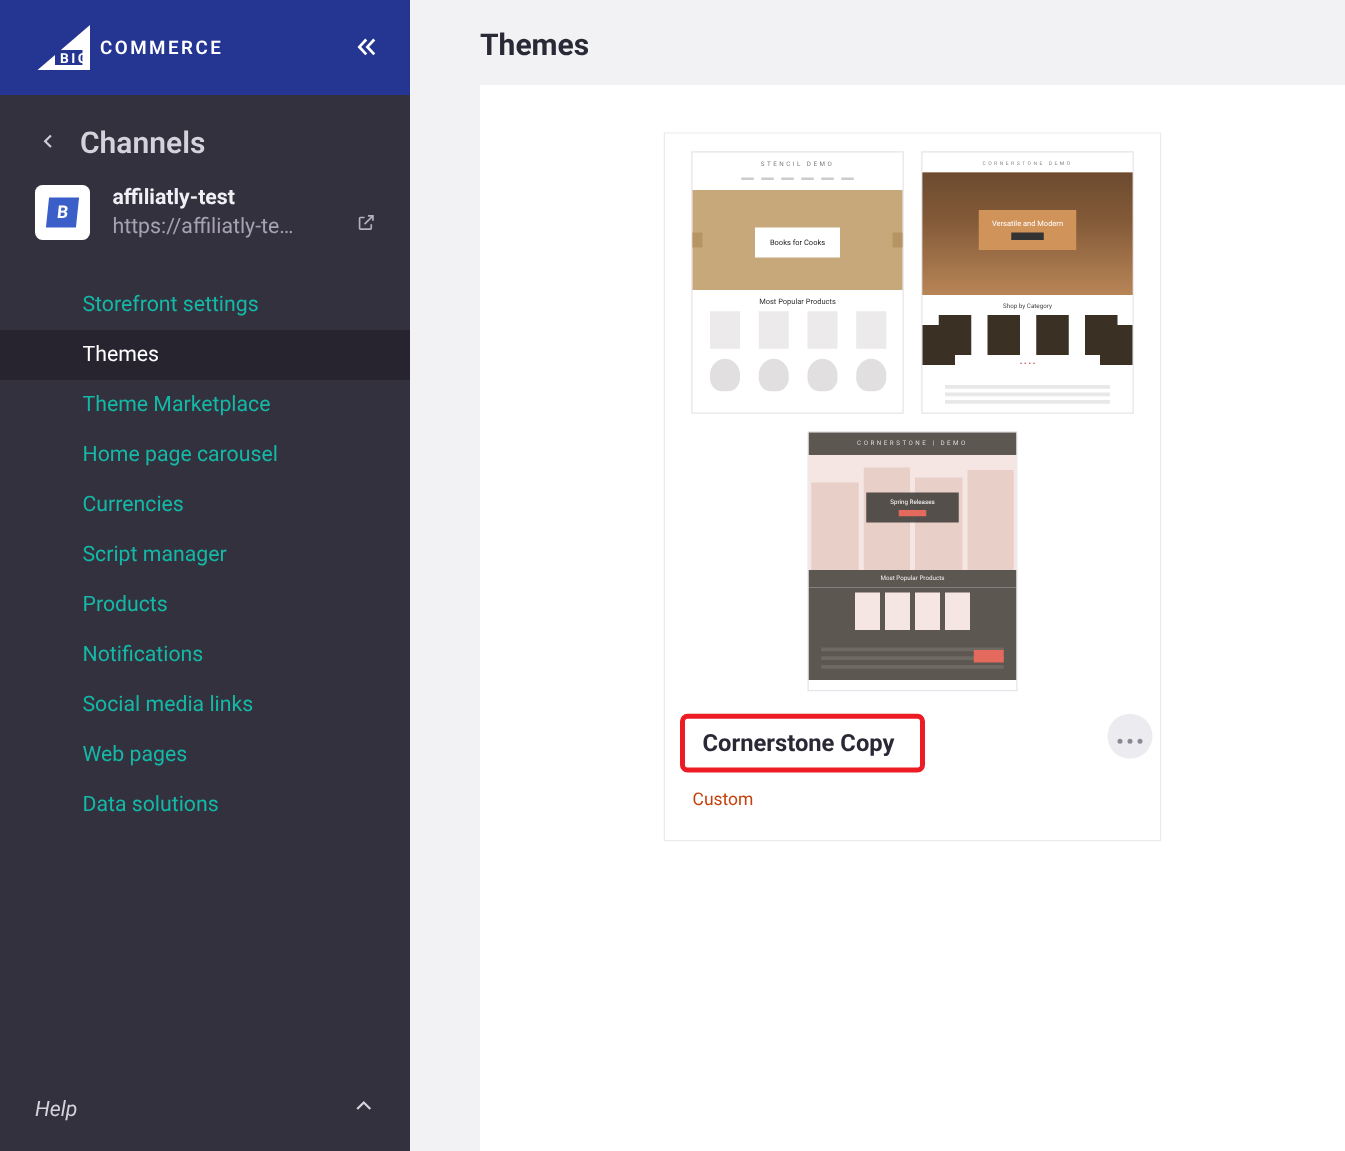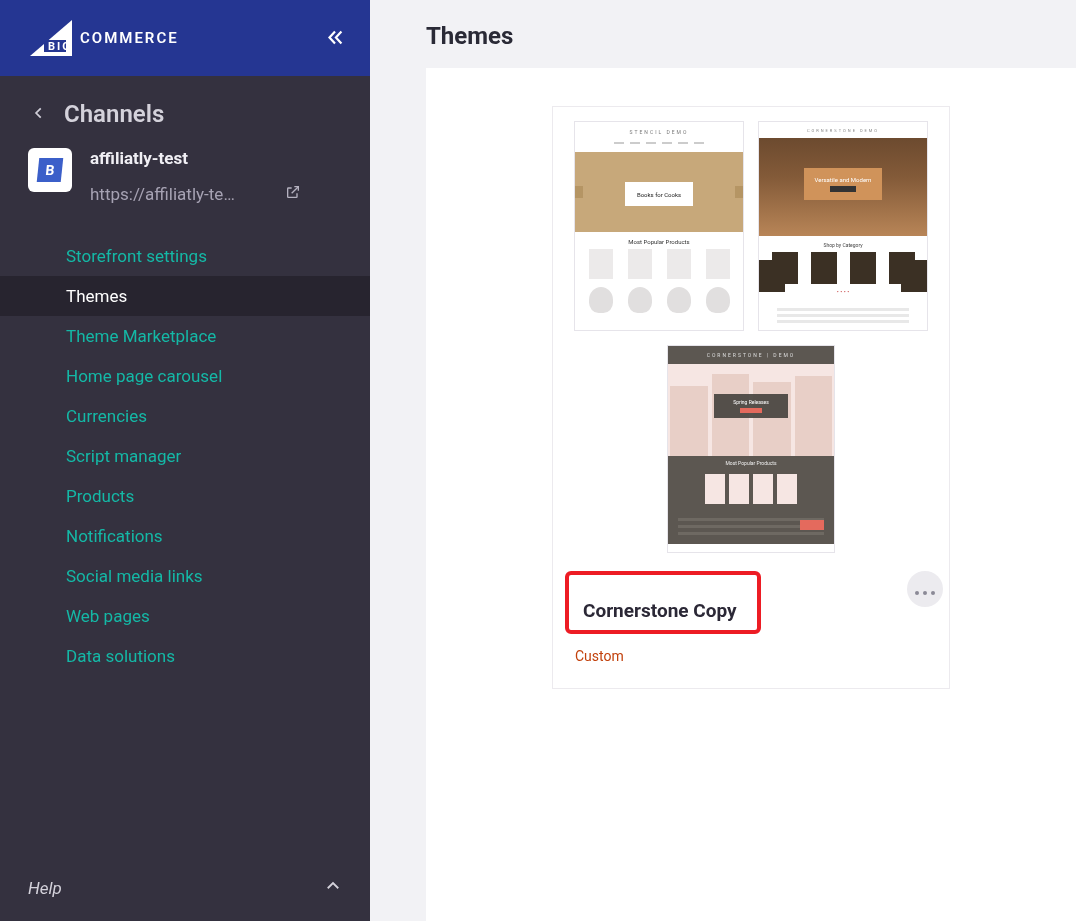--- a/index.html
+++ b/index.html
@@ -1,34 +1,34 @@
 <!DOCTYPE html>
 <html><head>
 <meta charset="utf-8">
 <style>
   * { box-sizing: border-box; margin: 0; padding: 0; }
   html, body { height: 100%; width: 1076px; font-family: -apple-system, BlinkMacSystemFont, "Segoe UI", Roboto, Helvetica, Arial, sans-serif; background:#f2f2f5; color:#1e1e2e; }
   body { display:flex; }
 
   
-  .sidebar { width:370px; flex:none; display:flex; flex-direction:column; background:#34313f; }
+  .sidebar { width:328px; flex:none; display:flex; flex-direction:column; background:#34313f; }
   .side-header { height:76px; background:#253692; display:flex; align-items:center; justify-content:space-between; padding:0 24px; }
   .logo { display:flex; align-items:center; color:#fff; font-weight:600; letter-spacing:2px; font-size:15px; }
   .logo-mark { width:50px; height:40px; margin-right:6px; position:relative; }
   .collapse-btn { color:#fff; display:flex; align-items:center; }
 
   .channels-row { display:flex; align-items:center; padding:24px 24px 10px 32px; color:#d4d2db; }
   .chev-left { margin-right:18px; }
   .channels-label { font-size:24px; font-weight:600; }
 
   .store-row { display:flex; align-items:flex-start; padding:10px 24px 26px 28px; }
   .store-icon { width:44px; height:44px; border-radius:6px; background:#fff; display:flex; align-items:center; justify-content:center; margin-right:18px; flex:none; }
   .store-icon-inner { width:24px; height:24px; background:#3b5fc9; color:#fff; font-weight:700; font-size:14px; display:flex; align-items:center; justify-content:center; transform:skewX(-6deg); }
   .store-text { flex:1; min-width:0; }
-  .store-name { color:#f0eff4; font-weight:700; font-size:17px; margin-bottom:16px; }
+  .store-name { color:#f0eff4; font-weight:700; font-size:17px; margin-bottom:2px; }
   .store-url-row { display:flex; align-items:center; color:#a6a2b3; font-size:17px;gap:40px; }
   .store-url { white-space:nowrap; overflow:hidden; text-overflow:ellipsis; max-width:160px; }
   .ext-icon { margin-left:10px; flex:none; }
 
   .nav { padding-top:6px; }
   .nav-item { padding:10px 14px 10px 66px; color:#14b8a6; font-size:17px; cursor:pointer; }
   .nav-item.active { background:#27242f; color:#ffffff; font-weight:400; }
 
   .help-row { margin-top:auto; padding:22px 28px; color:#d4d2db; font-size:17px; display:flex; align-items:center; justify-content:space-between;font-style:italic; }
   .help-chev { }
@@ -84,21 +84,21 @@
   .tC-sub { text-align:center; font-size:5px; color:#eee; background:#5c5751; padding:4px 0;}
   .tC-thumbs { background:#5c5751; display:flex; justify-content:center; gap:4px; padding:4px 0 8px 0;}
   .tC-thumbs span { width:20px; height:30px; background:#f6e6e3;}
   .tC-foot { background:#5c5751; height:32px; position:relative;}
   .tC-footline { position:absolute; left:10px; right:10px; height:3px; background:#6e6962;}
   .tC-footline.a{top:6px;} .tC-footline.b{top:13px;} .tC-footline.c{top:20px;}
   .tC-footbtn { position:absolute; right:10px; top:8px; width:24px; height:10px; background:#e46a5d;}
 
   .card-footer { padding:18px 22px 24px 22px; position:relative; }
   .theme-name { font-size:19px; font-weight:700; color:#2b2836; }
-  .name-highlight { display:inline-block; border:4px solid #ed1c24; border-radius:6px; padding:24px 20px 8px 14px; margin:-4px 0 8px -10px;}
+  .name-highlight { display:inline-block; border:4px solid #ed1c24; border-radius:6px; padding:8px 20px 8px 14px; margin:-4px 0 8px -10px;}
   .theme-type { font-size:14px; color:#c2410c; margin-top:6px; }
   .more-btn { position:absolute; right:6px; top:14px; width:36px; height:36px; border-radius:50%; background:#ecebef; display:flex; align-items:center; justify-content:center; cursor:pointer; }
   .more-dots span { width:4px; height:4px; border-radius:50%; background:#8b8996; display:inline-block; margin:0 2px; }
 
 </style>
 </head>
 <body>
 
 <aside class="sidebar">
   <div class="side-header">

